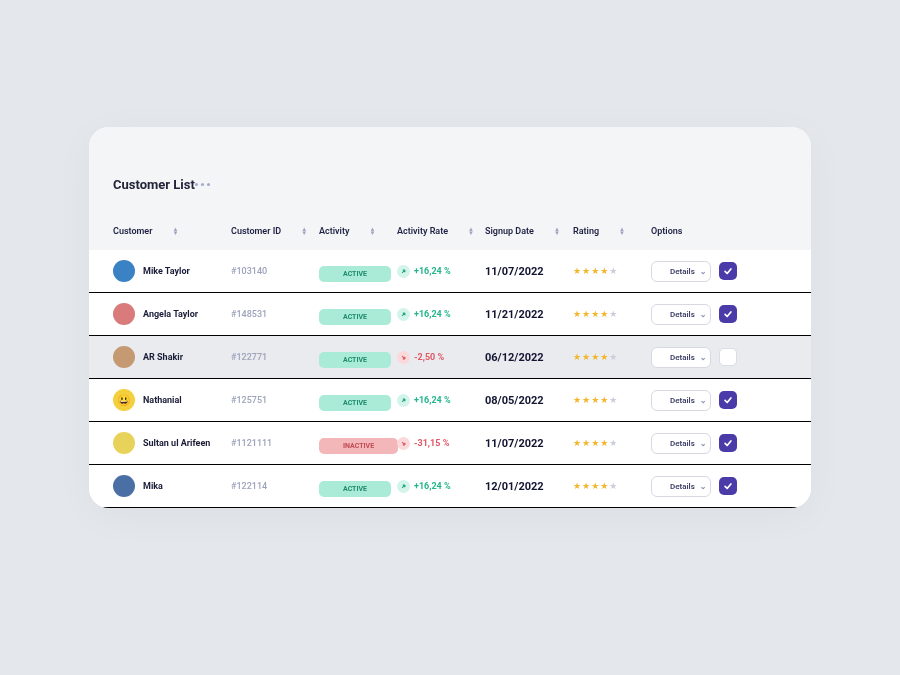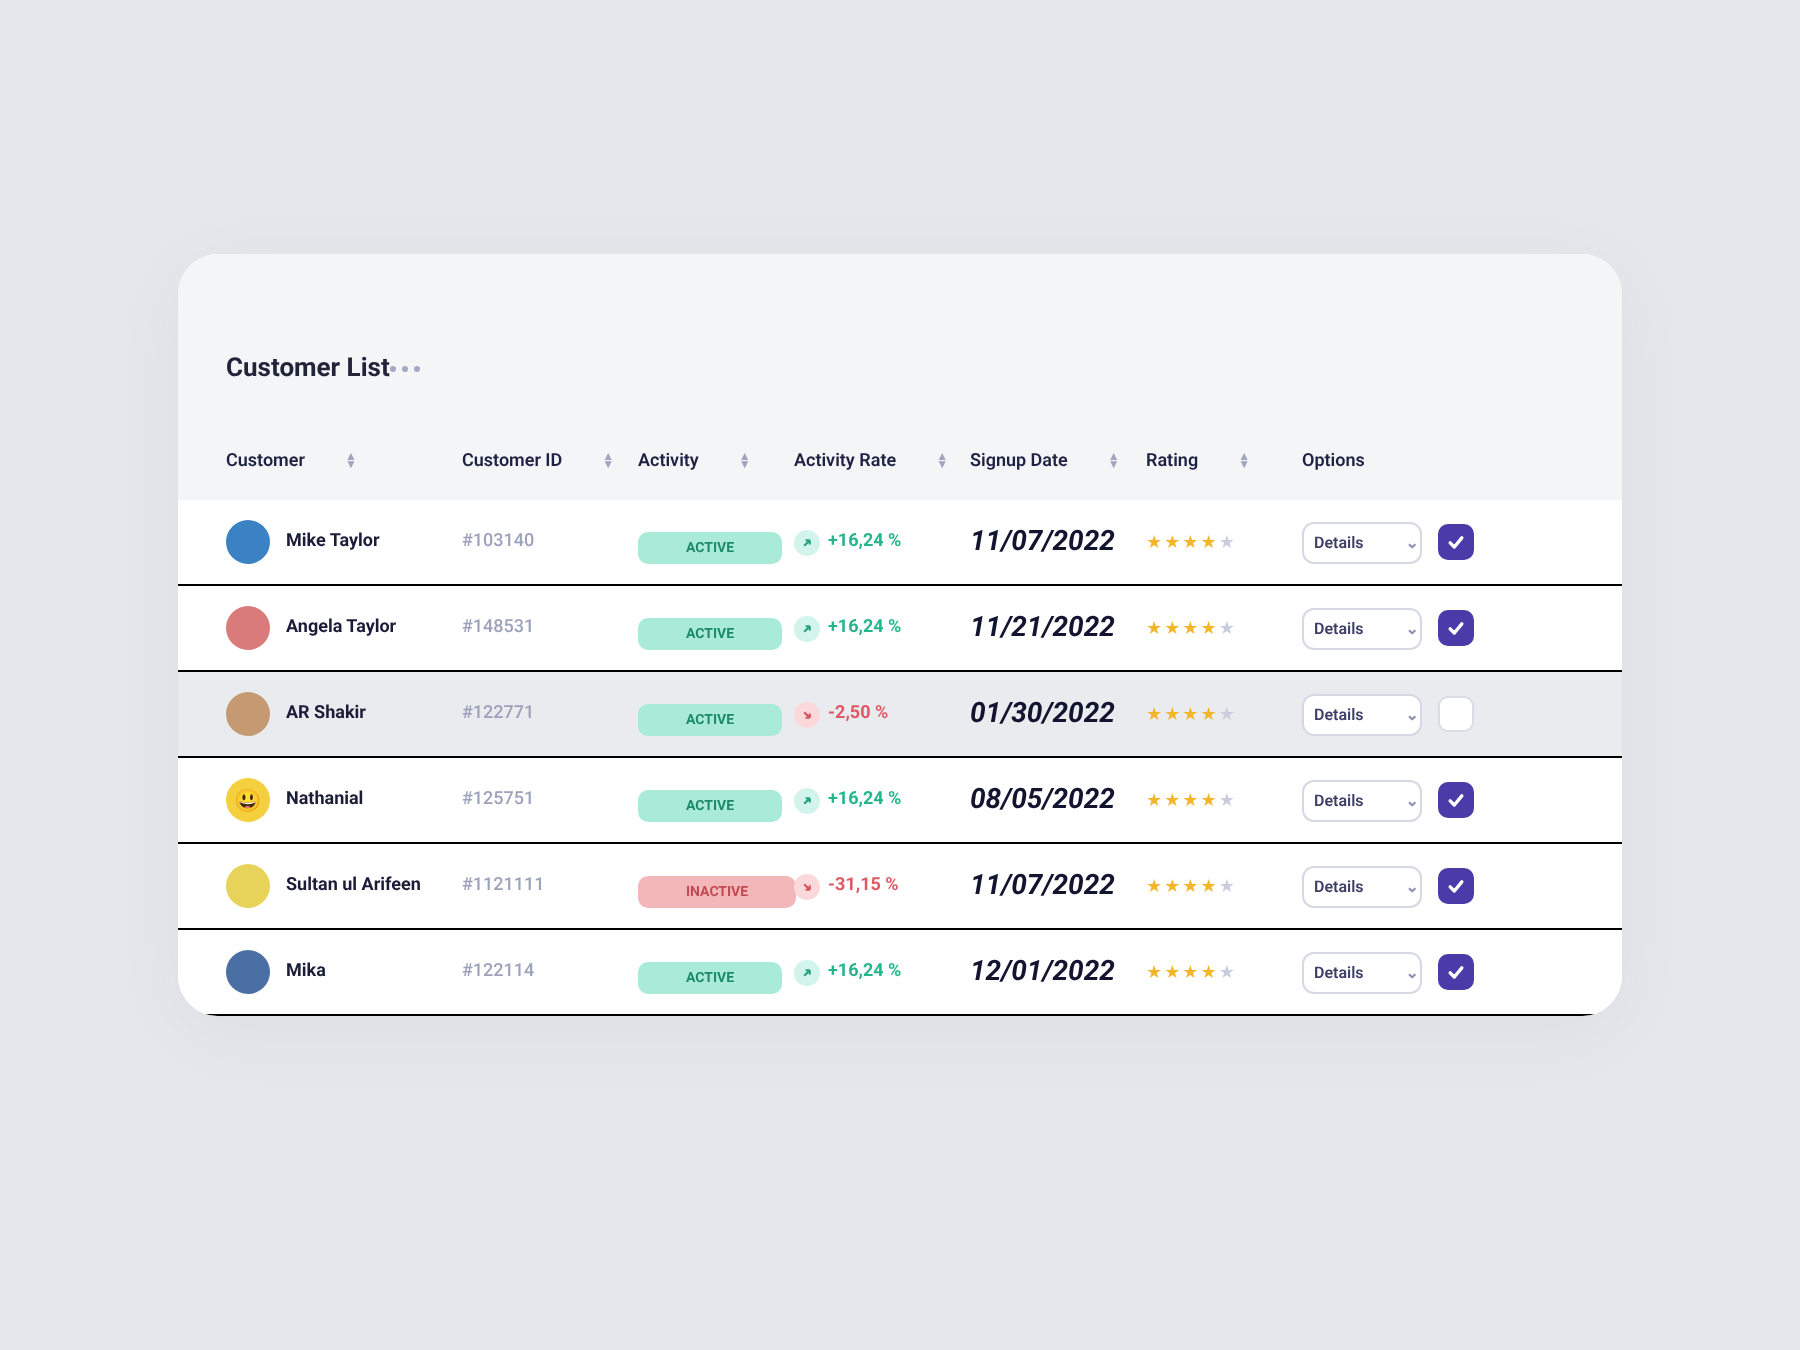--- a/index.html
+++ b/index.html
@@ -119,43 +119,42 @@
   .rate-icon.up { background: #D3F4EA; color: #20A47B; }
   .rate-icon.down { background: #FBD9DB; color: #D6515B; }
   .rate-icon svg { width: 7px; height: 7px; }
   .rate-val {
     font-size: 9px;
     font-weight: 700;
   }
   .rate-val.up { color: #23B58B; }
   .rate-val.down { color: #E05864; }
   .date {
-    font-size: 14px;
+    font-size: 11px;
     font-weight: 700;
     color: #121430;
-    font-style: italic;
   }
   .stars {
     display: flex;
     gap: 1px;
   }
   .star { font-size: 9px; }
   .star.on { color: #F3B62B; }
   .star.off { color: #C9CDDD; }
   .details-btn {
     border: 1px solid #D6D9E4;
     background: #fff;
     border-radius: 6px;
-    padding: 5px 5px;
+    padding: 5px 18px;
     font-size: 8px;
     font-weight: 600;
     color: #3D3F66;
     display: flex;
     align-items: center;
-    gap: 21px;
+    gap: 5px;
     cursor: pointer;
   }
   .details-btn .chev { font-size: 8px; color: #8B8FB3; }
   .checkbox {
     width: 18px; height: 18px; border-radius: 5px;
     display: flex; align-items: center; justify-content: center;
     cursor: pointer;
   }
   .checkbox.checked { background: #4B3BA9; }
   .checkbox.unchecked { background: #fff; border: 1px solid #DADCE7; }
@@ -298,21 +297,21 @@
         <div class="cid">#122771</div>
         <div><span class="badge active">ACTIVE</span></div>
         <div class="rate-cell">
           <div class="rate-icon down">
             <svg viewBox="0 0 10 10" fill="none" stroke="currentColor" stroke-width="1.5">
               <path d="M3 3L7 7M7 7H4M7 7V4"></path>
             </svg>
           </div>
           <span class="rate-val down">-2,50 %</span>
         </div>
-        <div class="date">01/30/2022</div>
+        <div class="date">06/12/2022</div>
         <div class="stars">
           <span class="star on">★</span>
           <span class="star on">★</span>
           <span class="star on">★</span>
           <span class="star on">★</span>
           <span class="star off">★</span>
         </div>
         <div class="details-btn">
           <span>Details</span>
           <span class="chev">⌄</span>

